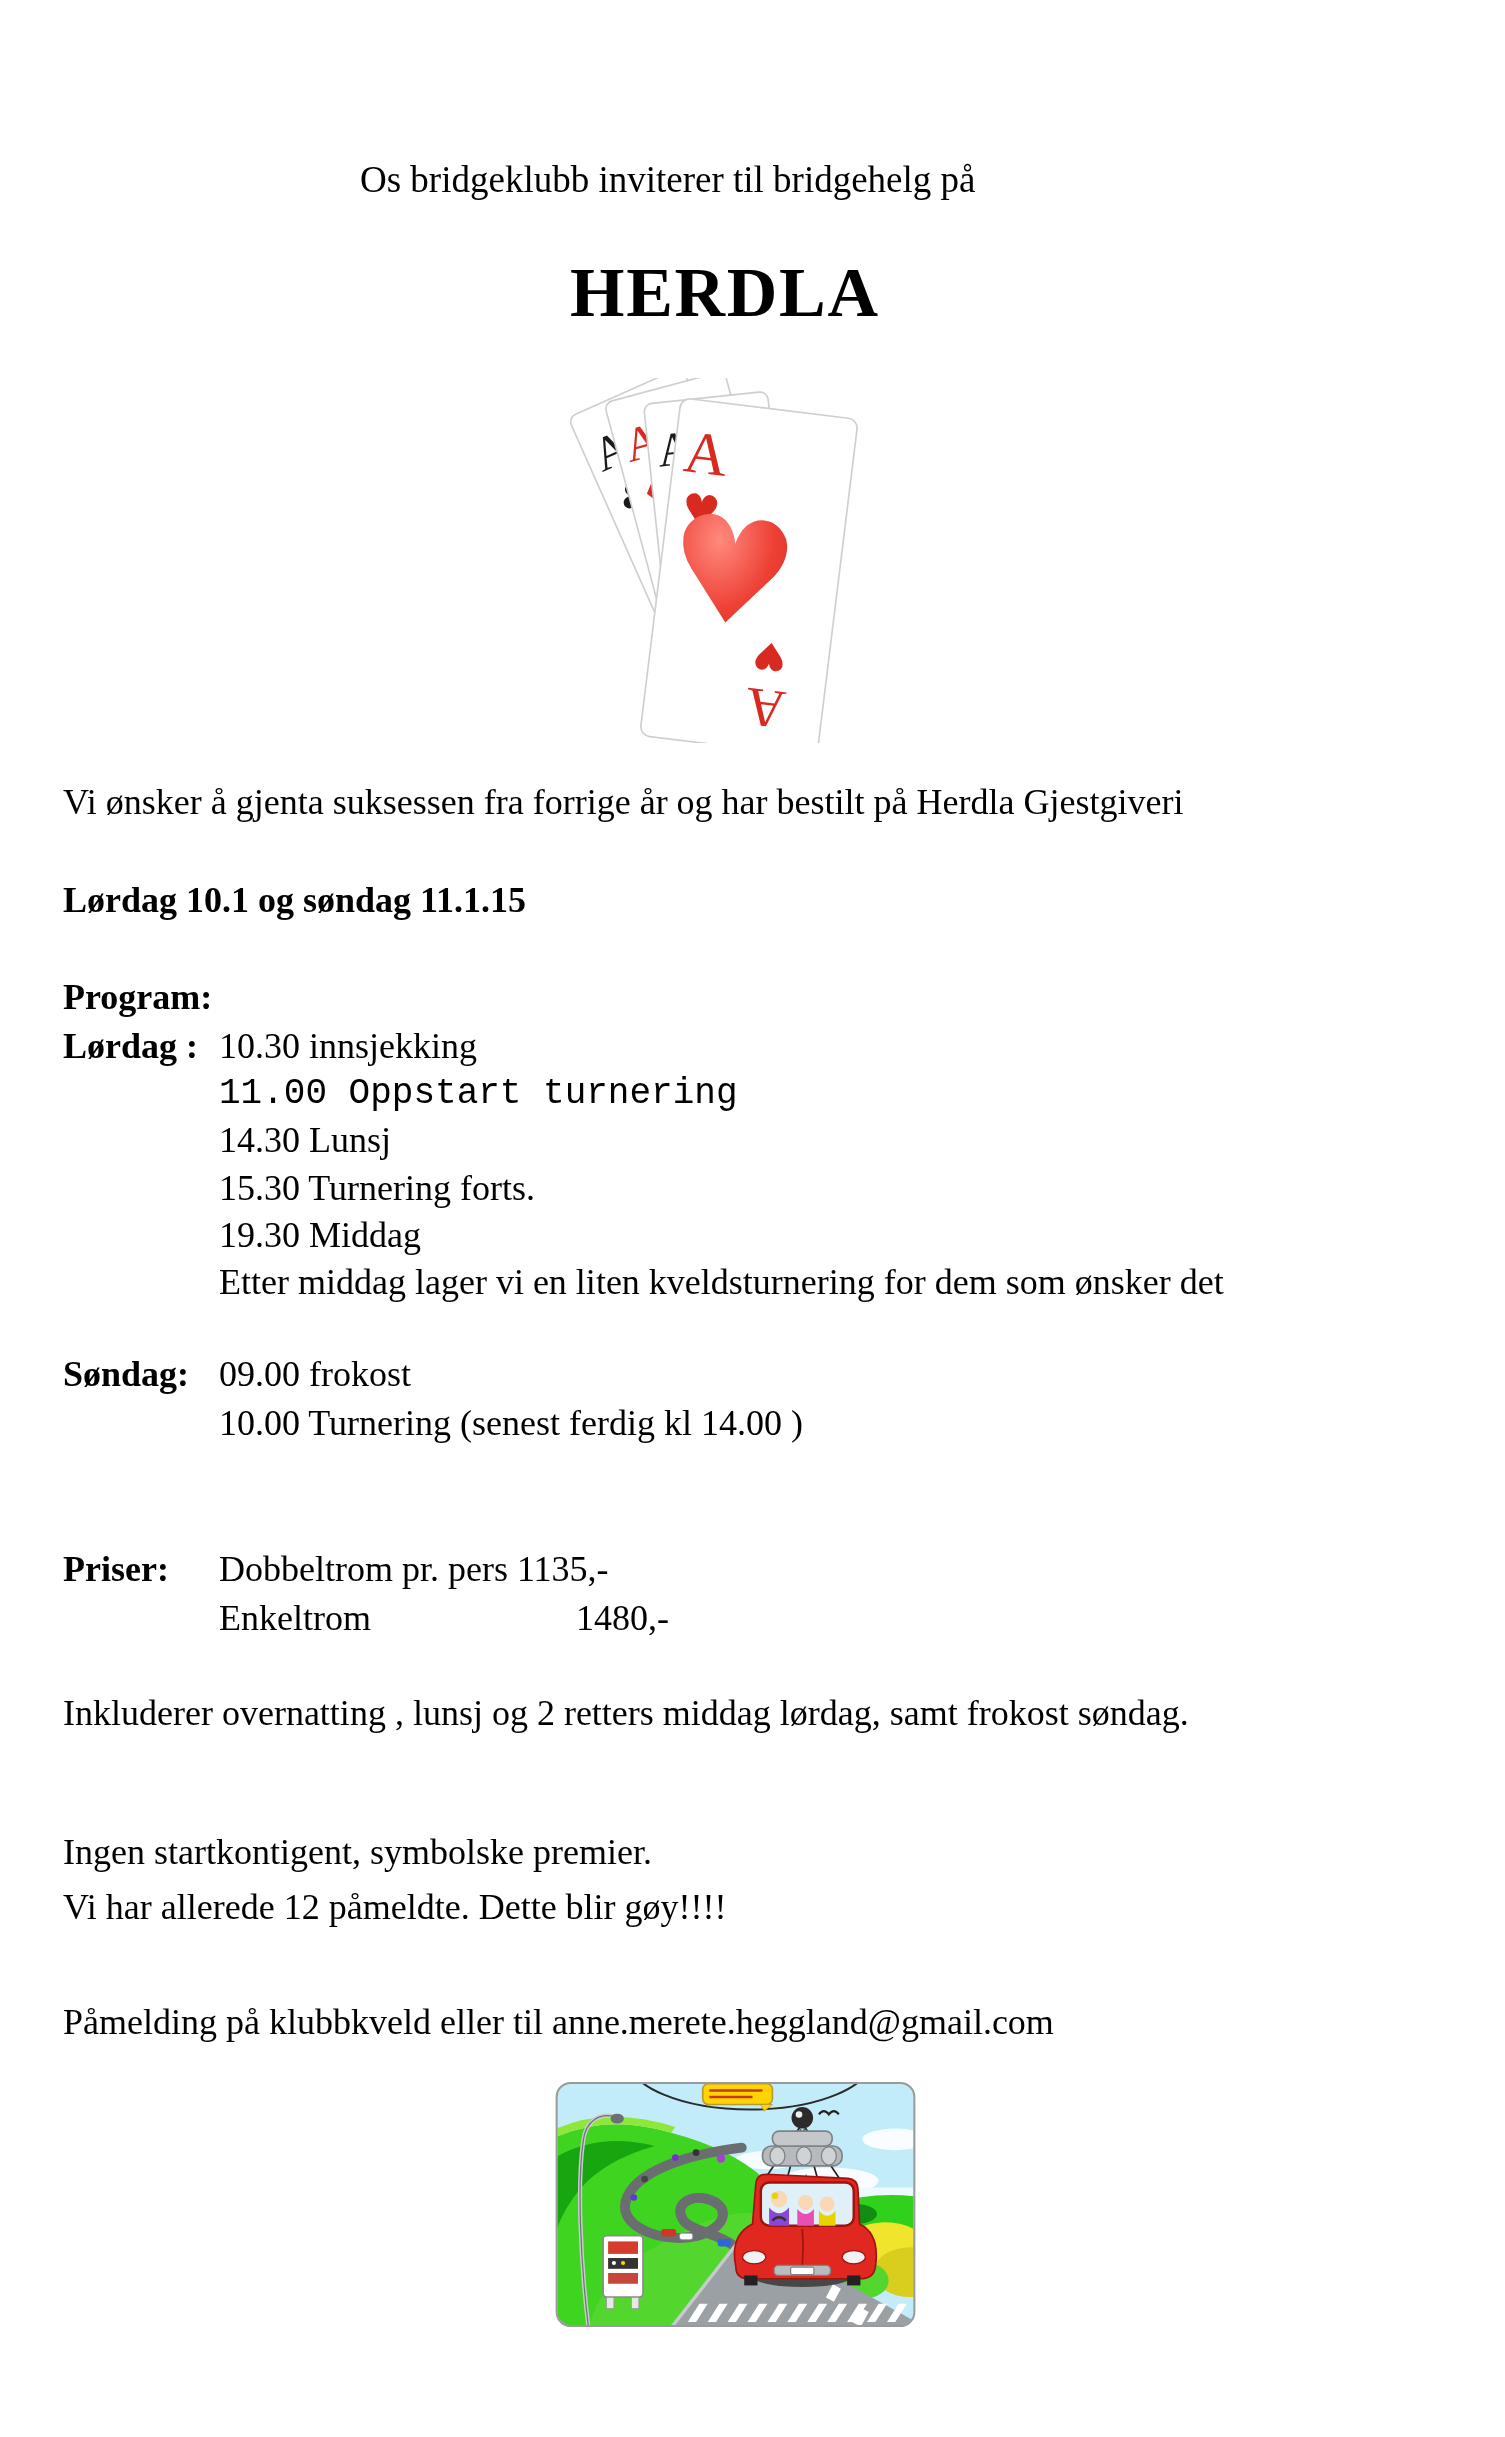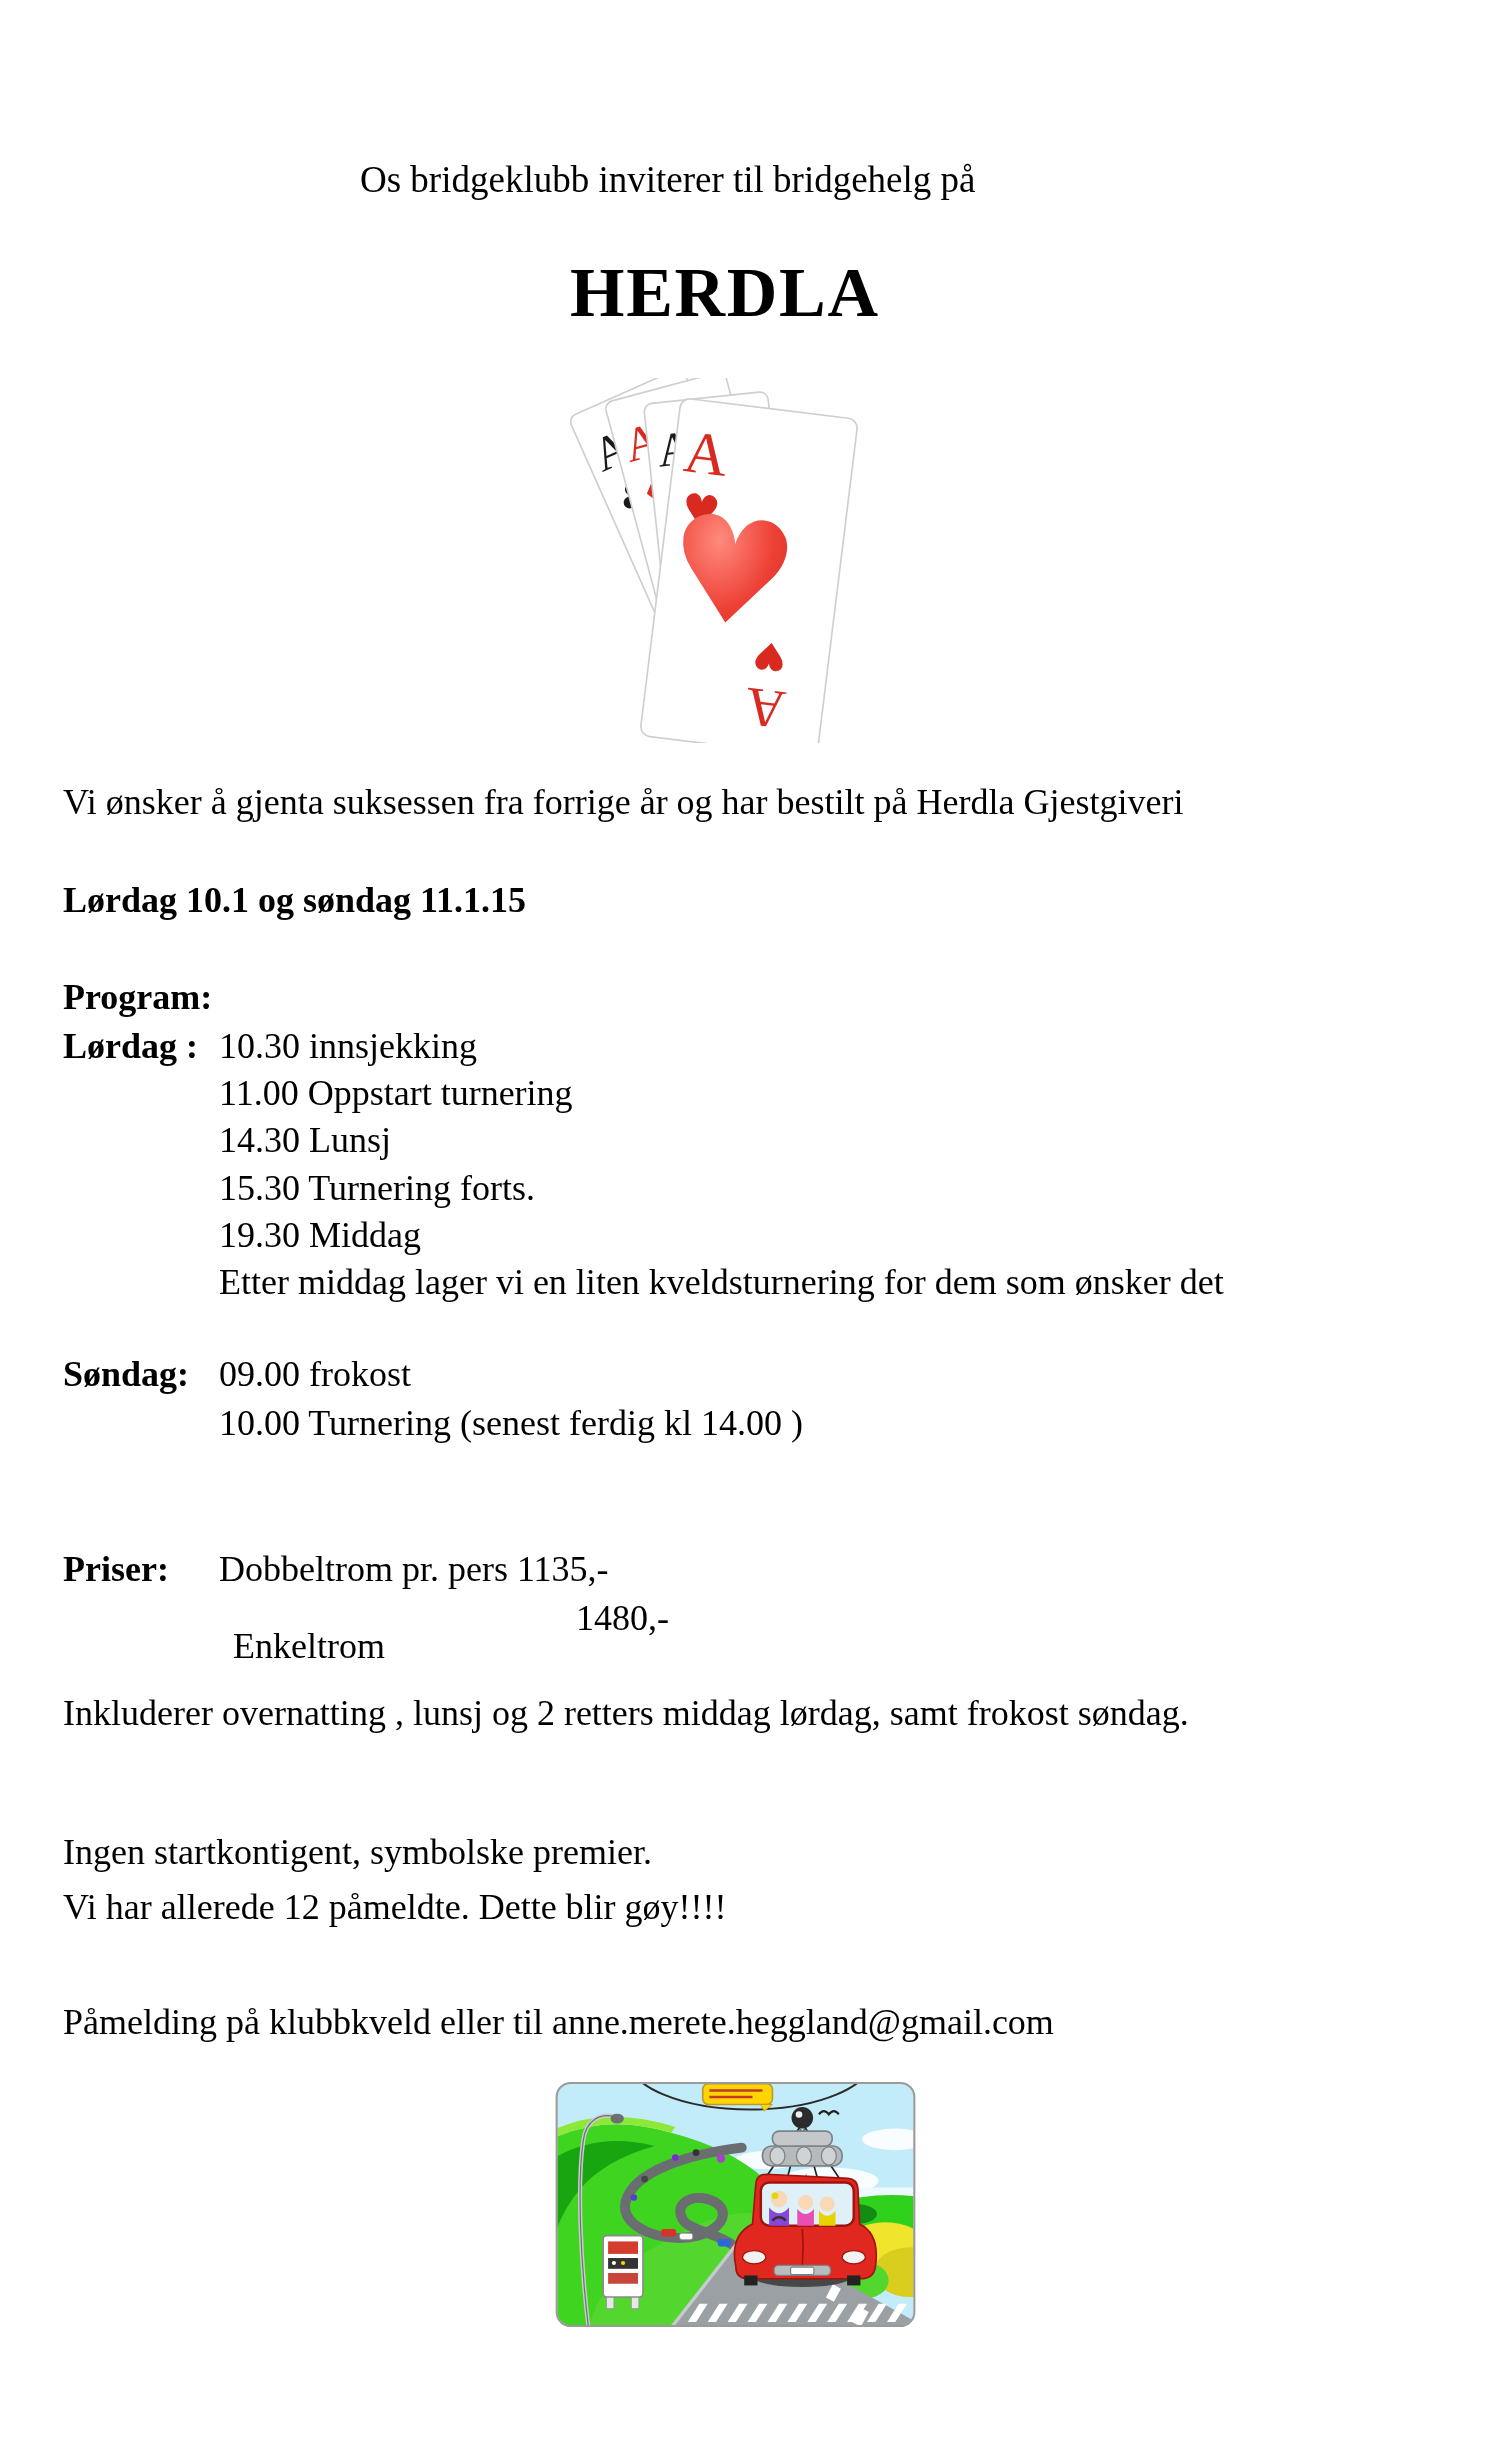--- a/index.html
+++ b/index.html
@@ -70,33 +70,33 @@
     </svg>
   </div>
 
   <div class="line" style="left:63px;top:783px;">Vi ønsker å gjenta suksessen fra forrige år og har bestilt på Herdla Gjestgiveri</div>
   <div class="line b" style="left:63px;top:881px;">Lørdag 10.1 og søndag 11.1.15</div>
 
   <div class="line b" style="left:63px;top:978px;">Program:</div>
 
   <div class="line b" style="left:63px;top:1027px;">Lørdag :</div>
   <div class="line" style="left:219px;top:1027px;">10.30 innsjekking</div>
-  <div class="line" style="left:219px;top:1074px;">11.00 Oppstart turnering</div>
+  <div class="line" style="left:219px;top:1074px;font-family:Liberation Mono, monospace;">11.00 Oppstart turnering</div>
   <div class="line" style="left:219px;top:1121px;">14.30 Lunsj</div>
   <div class="line" style="left:219px;top:1169px;">15.30 Turnering forts.</div>
   <div class="line" style="left:219px;top:1216px;">19.30 Middag</div>
   <div class="line" style="left:219px;top:1263px;">Etter middag lager vi en liten kveldsturnering for dem som ønsker det</div>
 
   <div class="line b" style="left:63px;top:1355px;">Søndag:</div>
   <div class="line" style="left:219px;top:1355px;">09.00 frokost</div>
   <div class="line" style="left:219px;top:1404px;">10.00 Turnering (senest ferdig kl 14.00 )</div>
 
   <div class="line b" style="left:63px;top:1550px;">Priser:</div>
   <div class="line" style="left:219px;top:1550px;">Dobbeltrom pr. pers 1135,-</div>
-  <div class="line" style="left:233px;top:1599px;margin-top:28px;">Enkeltrom</div>
+  <div class="line" style="left:219px;top:1599px;">Enkeltrom</div>
   <div class="line" style="left:552px;top:1599px;margin-left:24px;">1480,-</div>
 
   <div class="line" style="left:63px;top:1694px;">Inkluderer overnatting , lunsj og 2 retters middag lørdag, samt frokost søndag.</div>
   <div class="line" style="left:63px;top:1788px;margin-top:45px;">Ingen startkontigent, symbolske premier.</div>
   <div class="line" style="left:63px;top:1888px;">Vi har allerede 12 påmeldte. Dette blir gøy!!!!</div>
   <div class="line" style="left:63px;top:1979px;margin-top:24px;">Påmelding på klubbkveld eller til anne.merete.heggland@gmail.com</div>
 
   <div class="cartoon-wrap">
     <svg width="361" height="247" viewBox="0 0 435 297">
       <defs>

